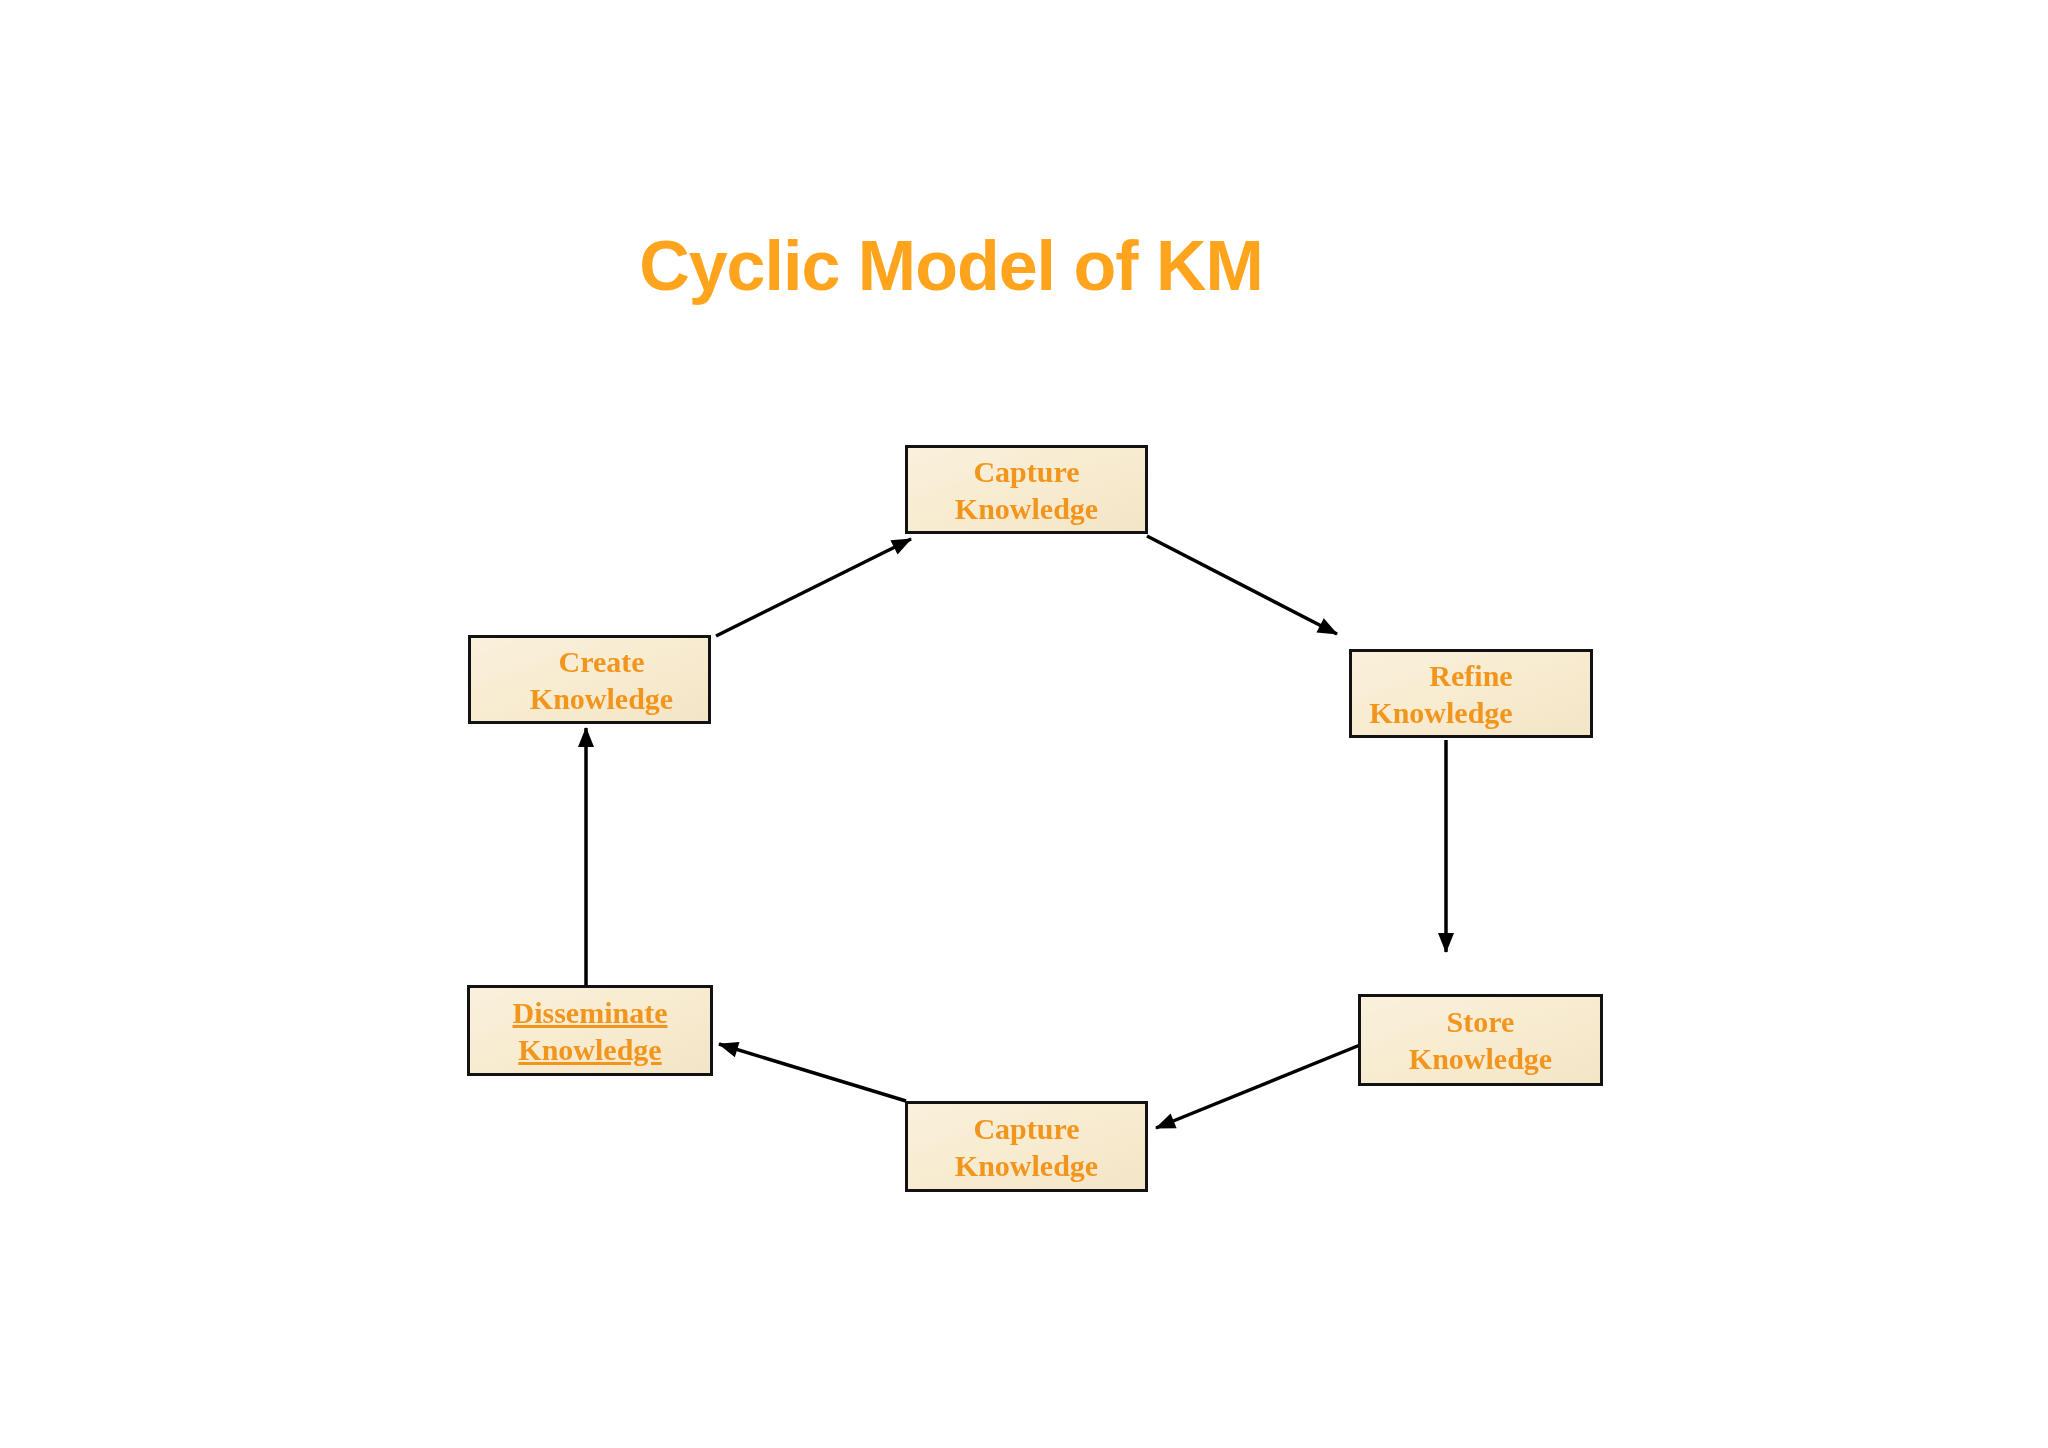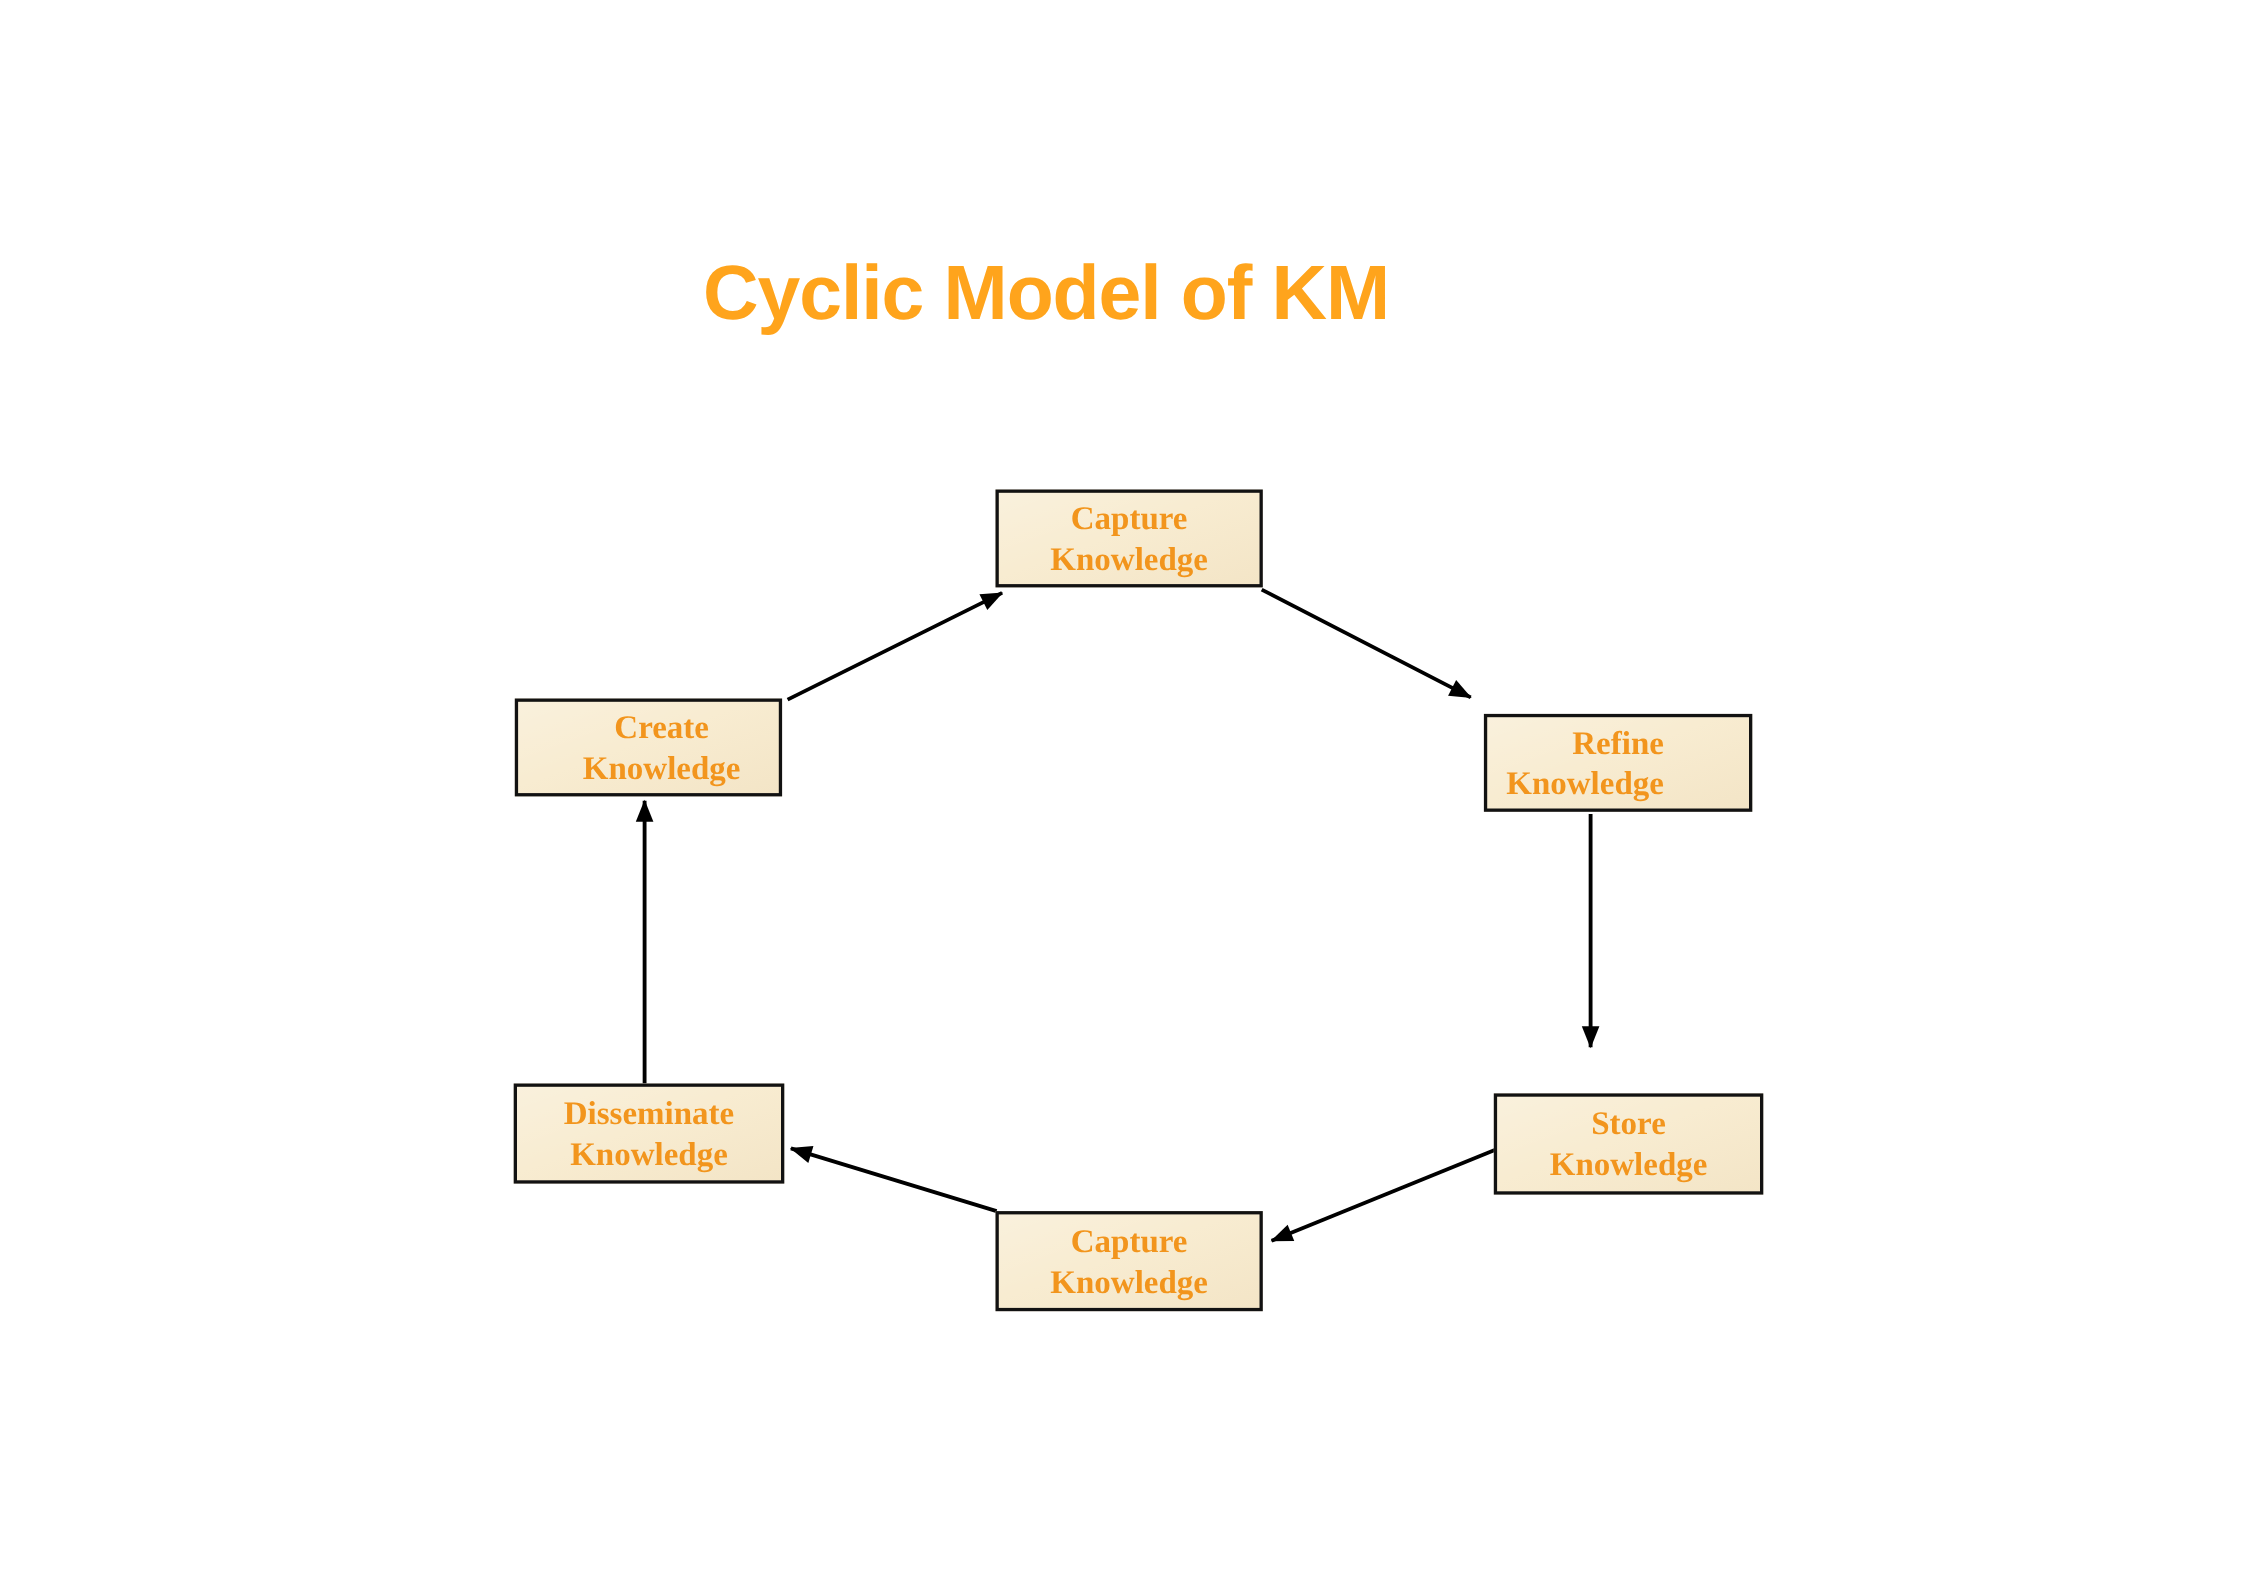--- a/index.html
+++ b/index.html
@@ -52,21 +52,21 @@
     color:var(--color-node-text);
     font-weight:bold;
     font-size:30px;
     line-height:37px;
   }
   .node .nl{display:block;}
   .node-capture    {left:905px;  top:445px;  width:243px; height:89px;}
   .node-create     {left:468px;  top:635px;  width:243px; height:89px;padding-left:24px;}
   .node-refine     {left:1329px; top:649px;  width:244px; height:89px;margin-left:20px;}
   .node-store      {left:1358px; top:994px;  width:245px; height:92px;}
-  .node-disseminate{left:467px;  top:985px;  width:246px; height:91px;}
+  .node-disseminate{left:467px;  top:985px;  width:246px; height:91px;text-decoration:underline;}
   .node-manage     {left:905px;  top:1101px; width:243px; height:91px;}
   .node-refine .line2{transform:translateX(-30px);}
 </style>
 </head>
 <body>
 
 <div class="canvas">
 
   <h1 class="title">Cyclic Model of KM</h1>
 

